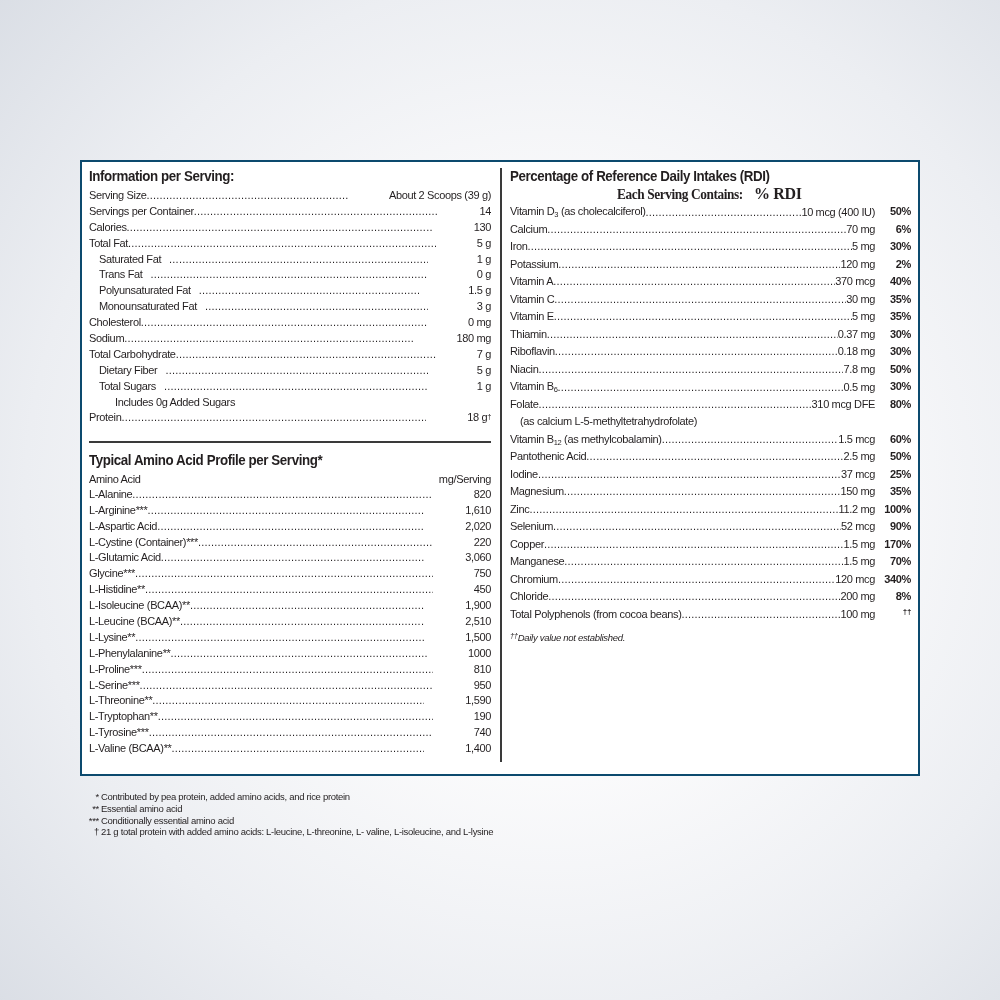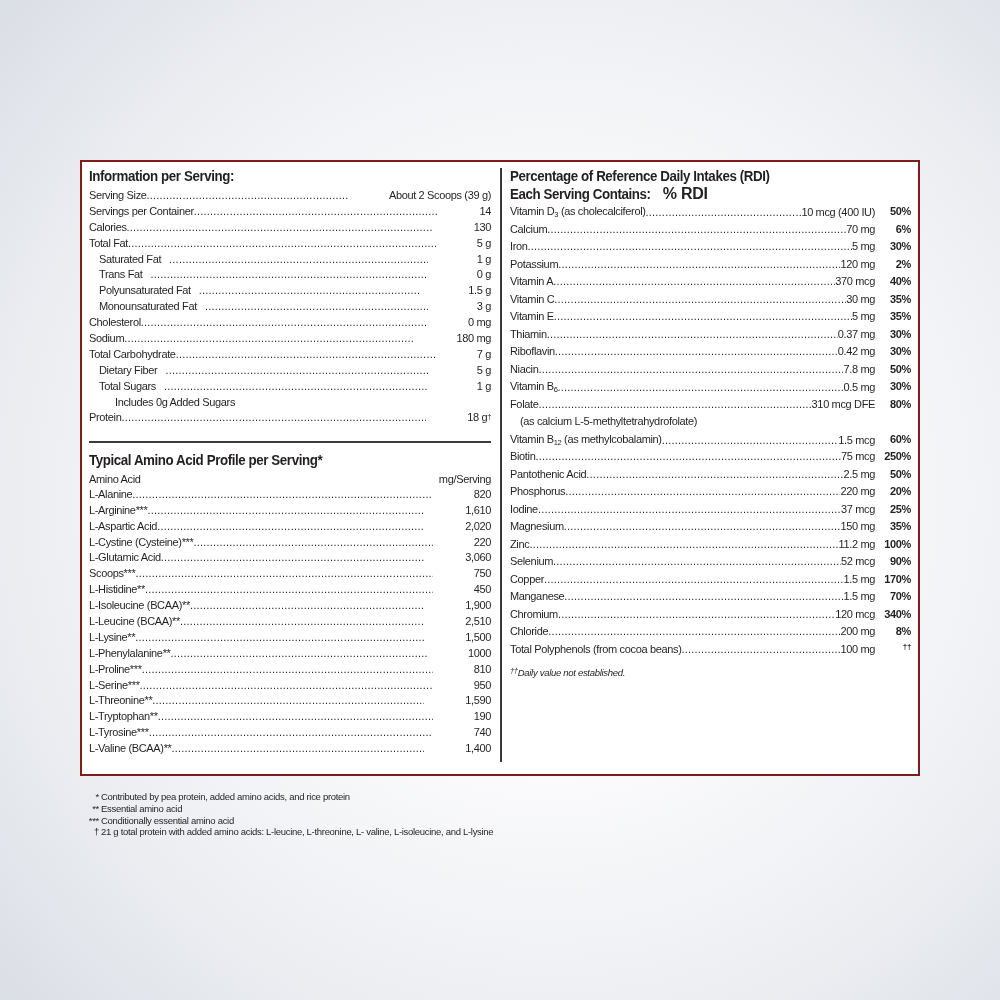--- a/index.html
+++ b/index.html
@@ -4,21 +4,21 @@
 <style>
   html, body { margin:0; padding:0; }
   body {
     width:1000px; height:1000px; overflow:hidden; position:relative;
     background: radial-gradient(ellipse 75% 75% at 55% 50%, #ffffff 0%, #fbfbfc 35%, #eceef2 70%, #dadee5 100%);
     font-family: "Liberation Sans", sans-serif;
     color:#231f20;
   }
   .panel {
     position:absolute; left:80px; top:160px; width:836px; height:612px;
-    background:#ffffff; border:2px solid #7f1d1d;
+    background:#ffffff; border:2px solid #0c4a6e;
   }
   .vdiv {
     position:absolute; left:418px; top:6px; width:1.5px; height:594px; background:#3a3a3a;
   }
   .col-left { position:absolute; left:7px; top:5px; width:402px; }
   .col-right { position:absolute; left:428px; top:5px; width:401px; }
   .h {
     font-weight:bold; font-size:14.5px; letter-spacing:-0.45px; line-height:18px;
     transform: scaleX(0.92); transform-origin:left;
     white-space:nowrap;
@@ -33,24 +33,24 @@
     content:"...................................................................................................................................................................................................";
     letter-spacing:0.2px;
   }
   .row .val { flex:0 0 auto;margin-left:41px; }
   .ind1 { padding-left:10px;gap:8px; }
   .ind2 { padding-left:26px; }
   .hsep { height:1.5px; background:#3a3a3a; margin:15px 0 8px 0; width:402px; }
   .colhead {
     display:flex; justify-content:space-between; font-size:11px; line-height:16px; letter-spacing:-0.35px;
   }
-  .rdi-head { display:flex; justify-content:flex-start; align-items:baseline; }
+  .rdi-head { display:flex; justify-content:center; align-items:baseline;font-family:Liberation Serif, serif; }
   .rdi-head .pct { font-weight:bold; font-size:16px; letter-spacing:-0.3px; padding-right:2px; }
   .rrow { display:flex; align-items:baseline; font-size:11px; line-height:17.5px; height:17.5px; letter-spacing:-0.35px; white-space:nowrap; }
-  .rrow .main { display:flex; width:365px; overflow:hidden; align-items:flex-end; }
+  .rrow .main { display:flex; width:365px; overflow:hidden; align-items:center; }
   .rrow .lbl { flex:0 0 auto; }
   .rrow .dots { flex:1 1 auto; overflow:hidden; }
   .rrow .dots::after {
     content:"...................................................................................................................................................................................................";
     letter-spacing:0.2px;
   }
   .rrow .val { flex:0 0 auto; }
   .rrow .pct { width:36px; text-align:right; flex:0 0 auto;font-weight:bold; }
   .rrow .pct.dag { font-size:8px; align-self:flex-start; line-height:12px; }
   .sub { font-size:7.5px; vertical-align:baseline; position:relative; top:2px; }
@@ -163,31 +163,31 @@
           <span class="lbl">L-Arginine***</span>
           <span class="dots"></span>
           <span class="val">1,610</span>
         </div>
         <div class="row">
           <span class="lbl">L-Aspartic Acid</span>
           <span class="dots"></span>
           <span class="val">2,020</span>
         </div>
         <div class="row">
-          <span class="lbl">L-Cystine (Cysteine)***</span>
+          <span class="lbl">L-Cystine (Container)***</span>
           <span class="dots"></span>
           <span class="val">220</span>
         </div>
         <div class="row">
           <span class="lbl">L-Glutamic Acid</span>
           <span class="dots"></span>
           <span class="val">3,060</span>
         </div>
         <div class="row">
-          <span class="lbl">Scoops***</span>
+          <span class="lbl">Glycine***</span>
           <span class="dots"></span>
           <span class="val">750</span>
         </div>
         <div class="row">
           <span class="lbl">L-Histidine**</span>
           <span class="dots"></span>
           <span class="val">450</span>
         </div>
         <div class="row">
           <span class="lbl">L-Isoleucine (BCAA)**</span>
@@ -310,21 +310,21 @@
             <span class="lbl"><span>Thiamin</span></span>
             <span class="dots"></span>
             <span class="val">0.37 mg</span>
           </div>
           <span class="pct">30%</span>
         </div>
         <div class="rrow">
           <div class="main">
             <span class="lbl"><span>Riboflavin</span></span>
             <span class="dots"></span>
-            <span class="val">0.42 mg</span>
+            <span class="val">0.18 mg</span>
           </div>
           <span class="pct">30%</span>
         </div>
         <div class="rrow">
           <div class="main">
             <span class="lbl"><span>Niacin</span></span>
             <span class="dots"></span>
             <span class="val">7.8 mg</span>
           </div>
           <span class="pct">50%</span>
@@ -351,41 +351,25 @@
         <div class="rrow">
           <div class="main">
             <span class="lbl"><span>Vitamin B</span><span class="sub">12</span><span> (as methylcobalamin)</span></span>
             <span class="dots"></span>
             <span class="val">1.5 mcg</span>
           </div>
           <span class="pct">60%</span>
         </div>
         <div class="rrow">
           <div class="main">
-            <span class="lbl"><span>Biotin</span></span>
-            <span class="dots"></span>
-            <span class="val">75 mcg</span>
-          </div>
-          <span class="pct">250%</span>
-        </div>
-        <div class="rrow">
-          <div class="main">
             <span class="lbl"><span>Pantothenic Acid</span></span>
             <span class="dots"></span>
             <span class="val">2.5 mg</span>
           </div>
           <span class="pct">50%</span>
-        </div>
-        <div class="rrow">
-          <div class="main">
-            <span class="lbl"><span>Phosphorus</span></span>
-            <span class="dots"></span>
-            <span class="val">220 mg</span>
-          </div>
-          <span class="pct">20%</span>
         </div>
         <div class="rrow">
           <div class="main">
             <span class="lbl"><span>Iodine</span></span>
             <span class="dots"></span>
             <span class="val">37 mcg</span>
           </div>
           <span class="pct">25%</span>
         </div>
         <div class="rrow">

